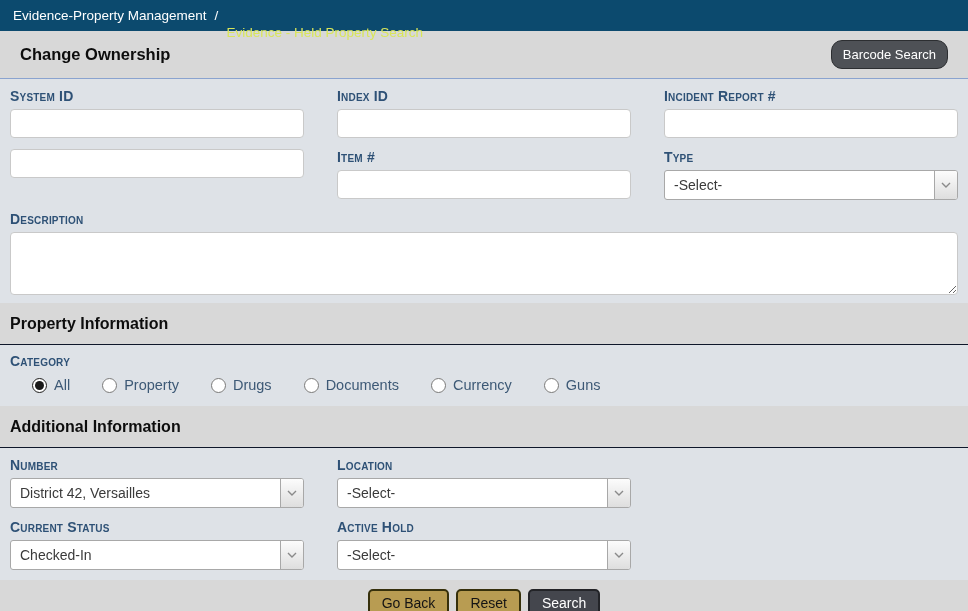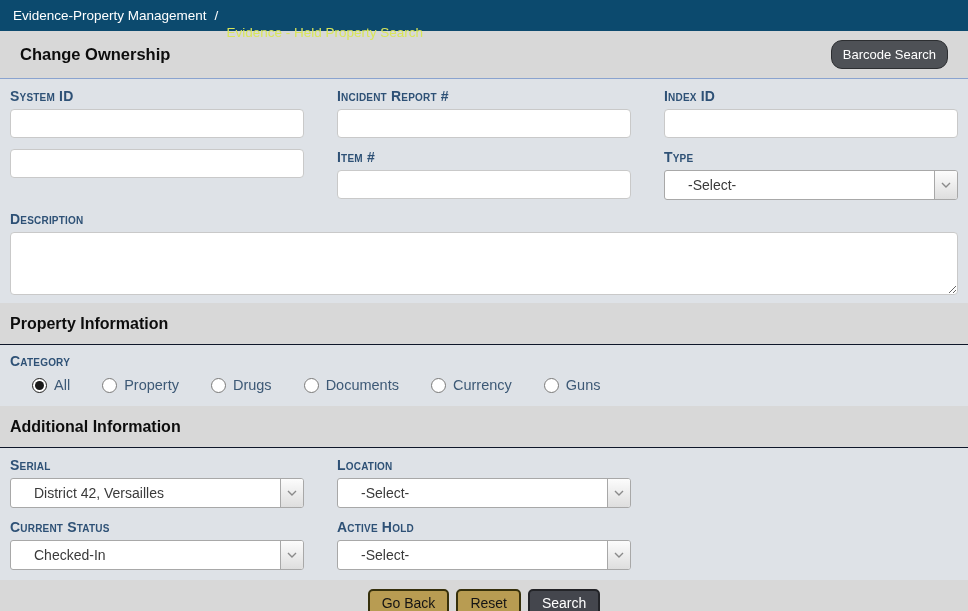--- a/index.html
+++ b/index.html
@@ -119,21 +119,21 @@
     border: 1px solid #a8a8a8;
     border-radius: 3px;
     background: #ffffff;
     display: flex;
     align-items: center;
     cursor: pointer;
     overflow: hidden;
   }
   .select-value {
     flex: 1;
-    padding-left: 23px;
+    padding-left: 9px;
     font-size: 14px;
     color: #3a3a3a;
     white-space: nowrap;
   }
   .select-arrow-box {
     width: 23px;
     align-self: stretch;
     border-left: 1px solid #a8a8a8;
     background: linear-gradient(#fcfcfc, #dedede);
     display: flex;
@@ -209,25 +209,25 @@
   <button class="btn-dark">Barcode Search</button>
 </div>
 
 <div class="panel panel-fields">
   <div class="grid3">
     <div>
       <label class="field-label">System ID</label>
       <input type="text" class="text-input" style="">
     </div>
     <div>
+      <label class="field-label">Index ID</label>
+      <input type="text" class="text-input" style="">
+    </div>
+    <div>
       <label class="field-label">Incident Report #</label>
-      <input type="text" class="text-input" style="">
-    </div>
-    <div>
-      <label class="field-label">Index ID</label>
       <input type="text" class="text-input" style="">
     </div>
 
     <div>
       <input type="text" class="text-input" style="">
     </div>
     <div>
       <label class="field-label">Item #</label>
       <input type="text" class="text-input" style="">
     </div>
@@ -282,21 +282,21 @@
       </label>
     </div>
 </div>
 
 <div class="section-band">
   <span class="section-title">Additional Information</span>
 </div>
 <div class="panel panel-additional">
   <div class="grid3">
     <div>
-      <label class="field-label">Serial</label>
+      <label class="field-label">Number</label>
       <div class="select">
         <span class="select-value">District 42, Versailles</span>
         <span class="select-arrow-box">
           <svg width="10" height="6" viewBox="0 0 10 6">
               <polyline points="1,1 5,5 9,1" fill="none" stroke="#8a8a8a" stroke-width="1.4"></polyline>
             </svg>
         </span>
       </div>
     </div>
     <div>

